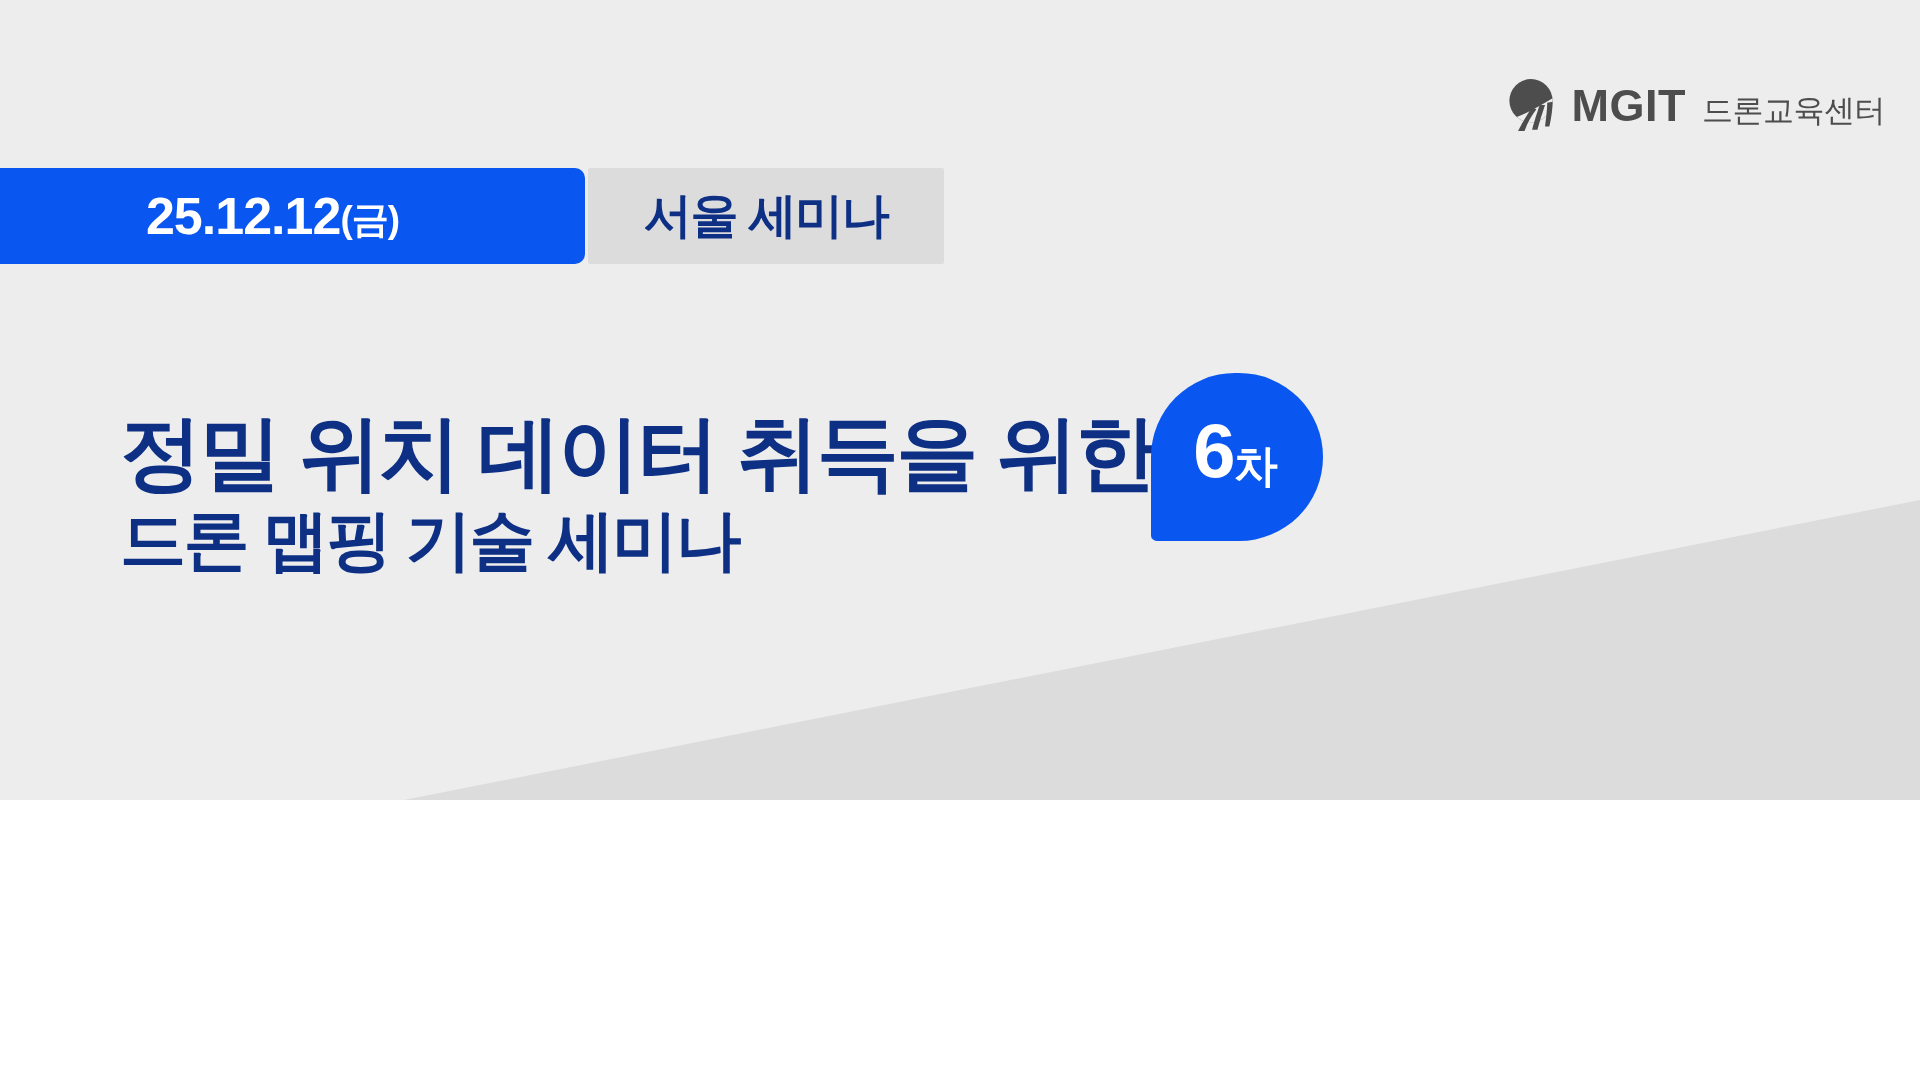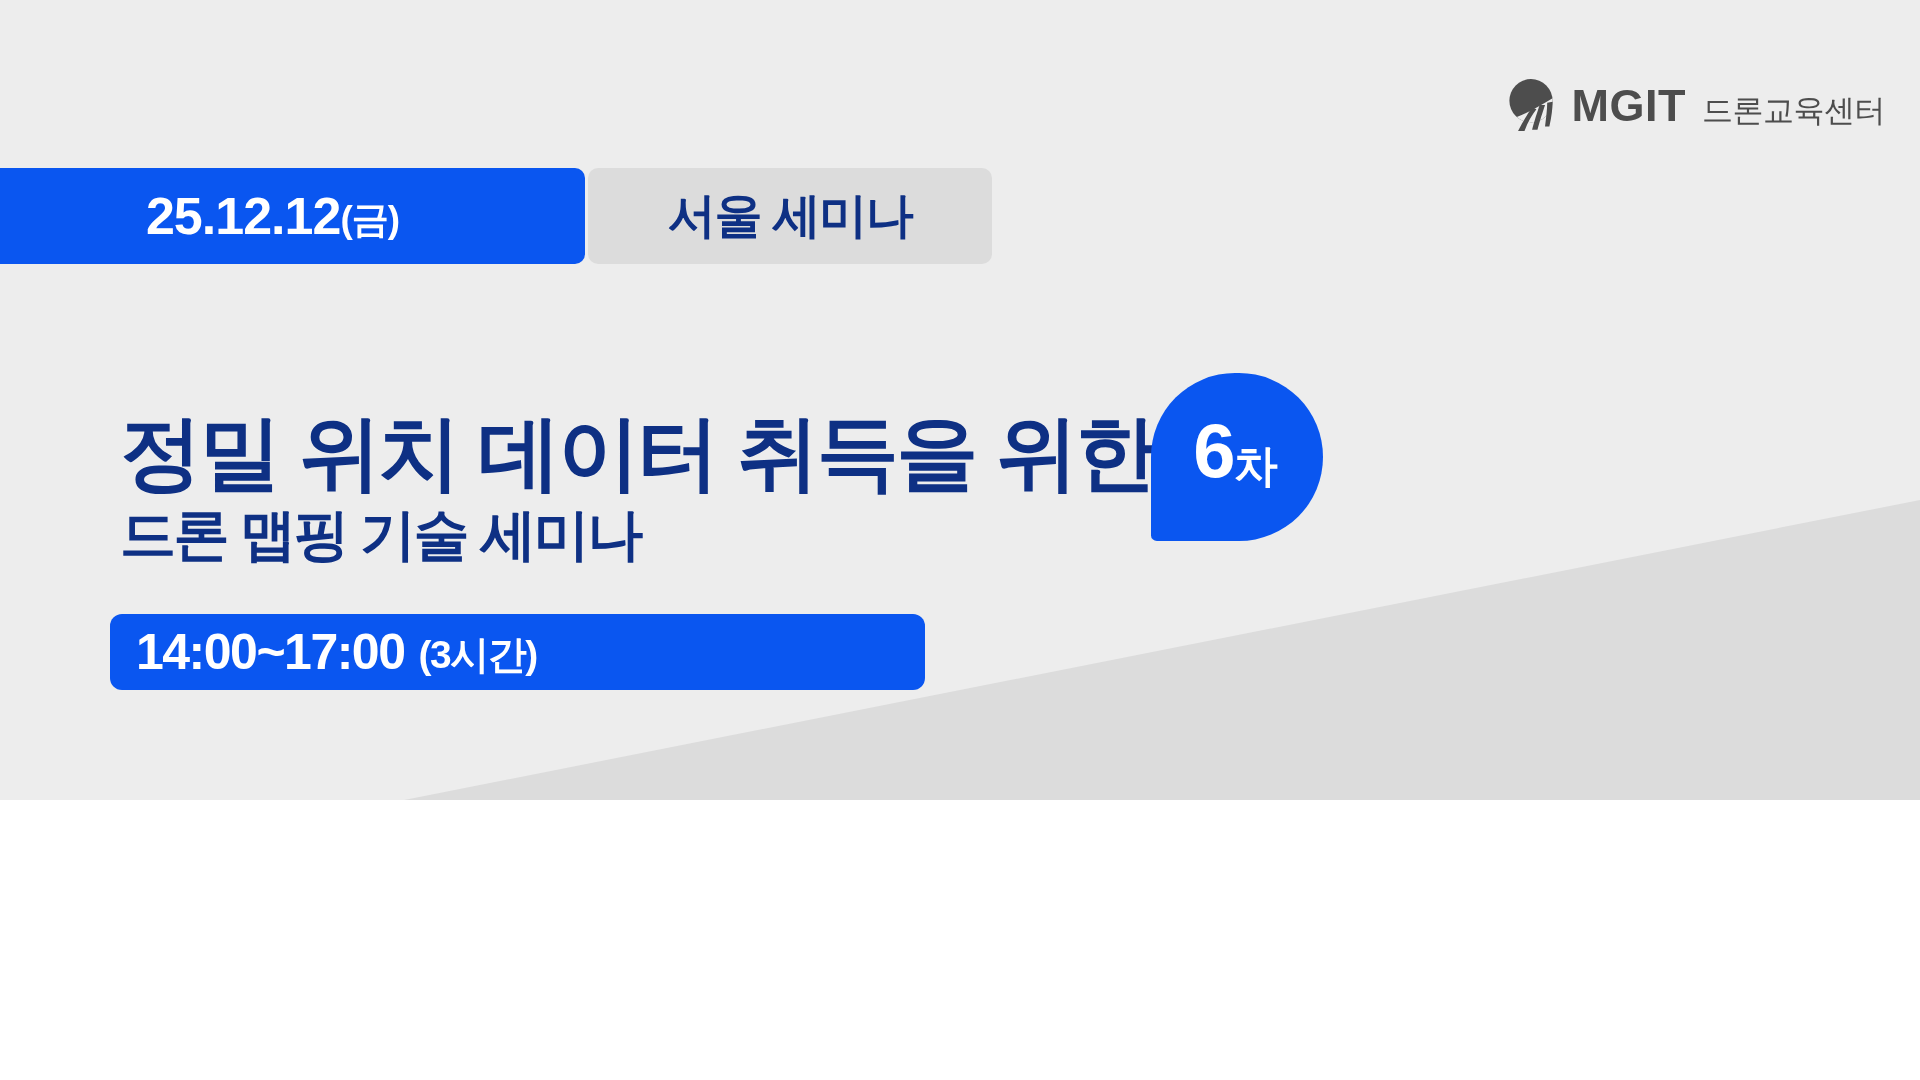--- a/index.html
+++ b/index.html
@@ -102,22 +102,22 @@
     position: relative;
     top: 3px;
   }
   .badge-place {
     background: #dcdcdc;
     height: 96px;
     box-sizing: border-box;
     margin-left: 3px;
     display: flex;
     align-items: center;
-    padding: 0 80px;
-    border-radius: 10px;
+    padding: 0 56px;
+    border-radius: 2px;
   }
   .badge-place-label {
     color: #0e3084;
     font-size: 48px;
     font-weight: 700;
     letter-spacing: -1.5px;
     line-height: 1;
   }
 
   
@@ -128,21 +128,21 @@
     z-index: 4;
   }
   .headline-line {
     color: #0e3084;
     font-weight: 700;
     letter-spacing: -2.5px;
     line-height: 1.18;
     white-space: nowrap;
   }
   .headline-line-1 { font-size: 82px; }
-  .headline-line-2 { font-size: 56px; }
+  .headline-line-2 { font-size: 66px; }
 
   
   .session-badge {
     position: absolute;
     left: 1151px;
     top: 373px;
     width: 172px;
     height: 168px;
     background: #0a56f0;
     border-radius: 86px 86px 86px 6px;
@@ -254,18 +254,14 @@
     <div class="headline-line headline-line-2">드론 맵핑 기술 세미나</div>
   </div>
 
   <div class="session-badge">
     <div class="session-badge-inner">
       <span class="session-number">6</span>
       <span class="session-unit">차</span>
     </div>
   </div>
 
-  <div class="time-badge">
-    <span class="time-main">14:00~17:00</span>
-    <span class="time-duration">(3시간)</span>
-  </div>
 
 </div>
 
 </body></html>

